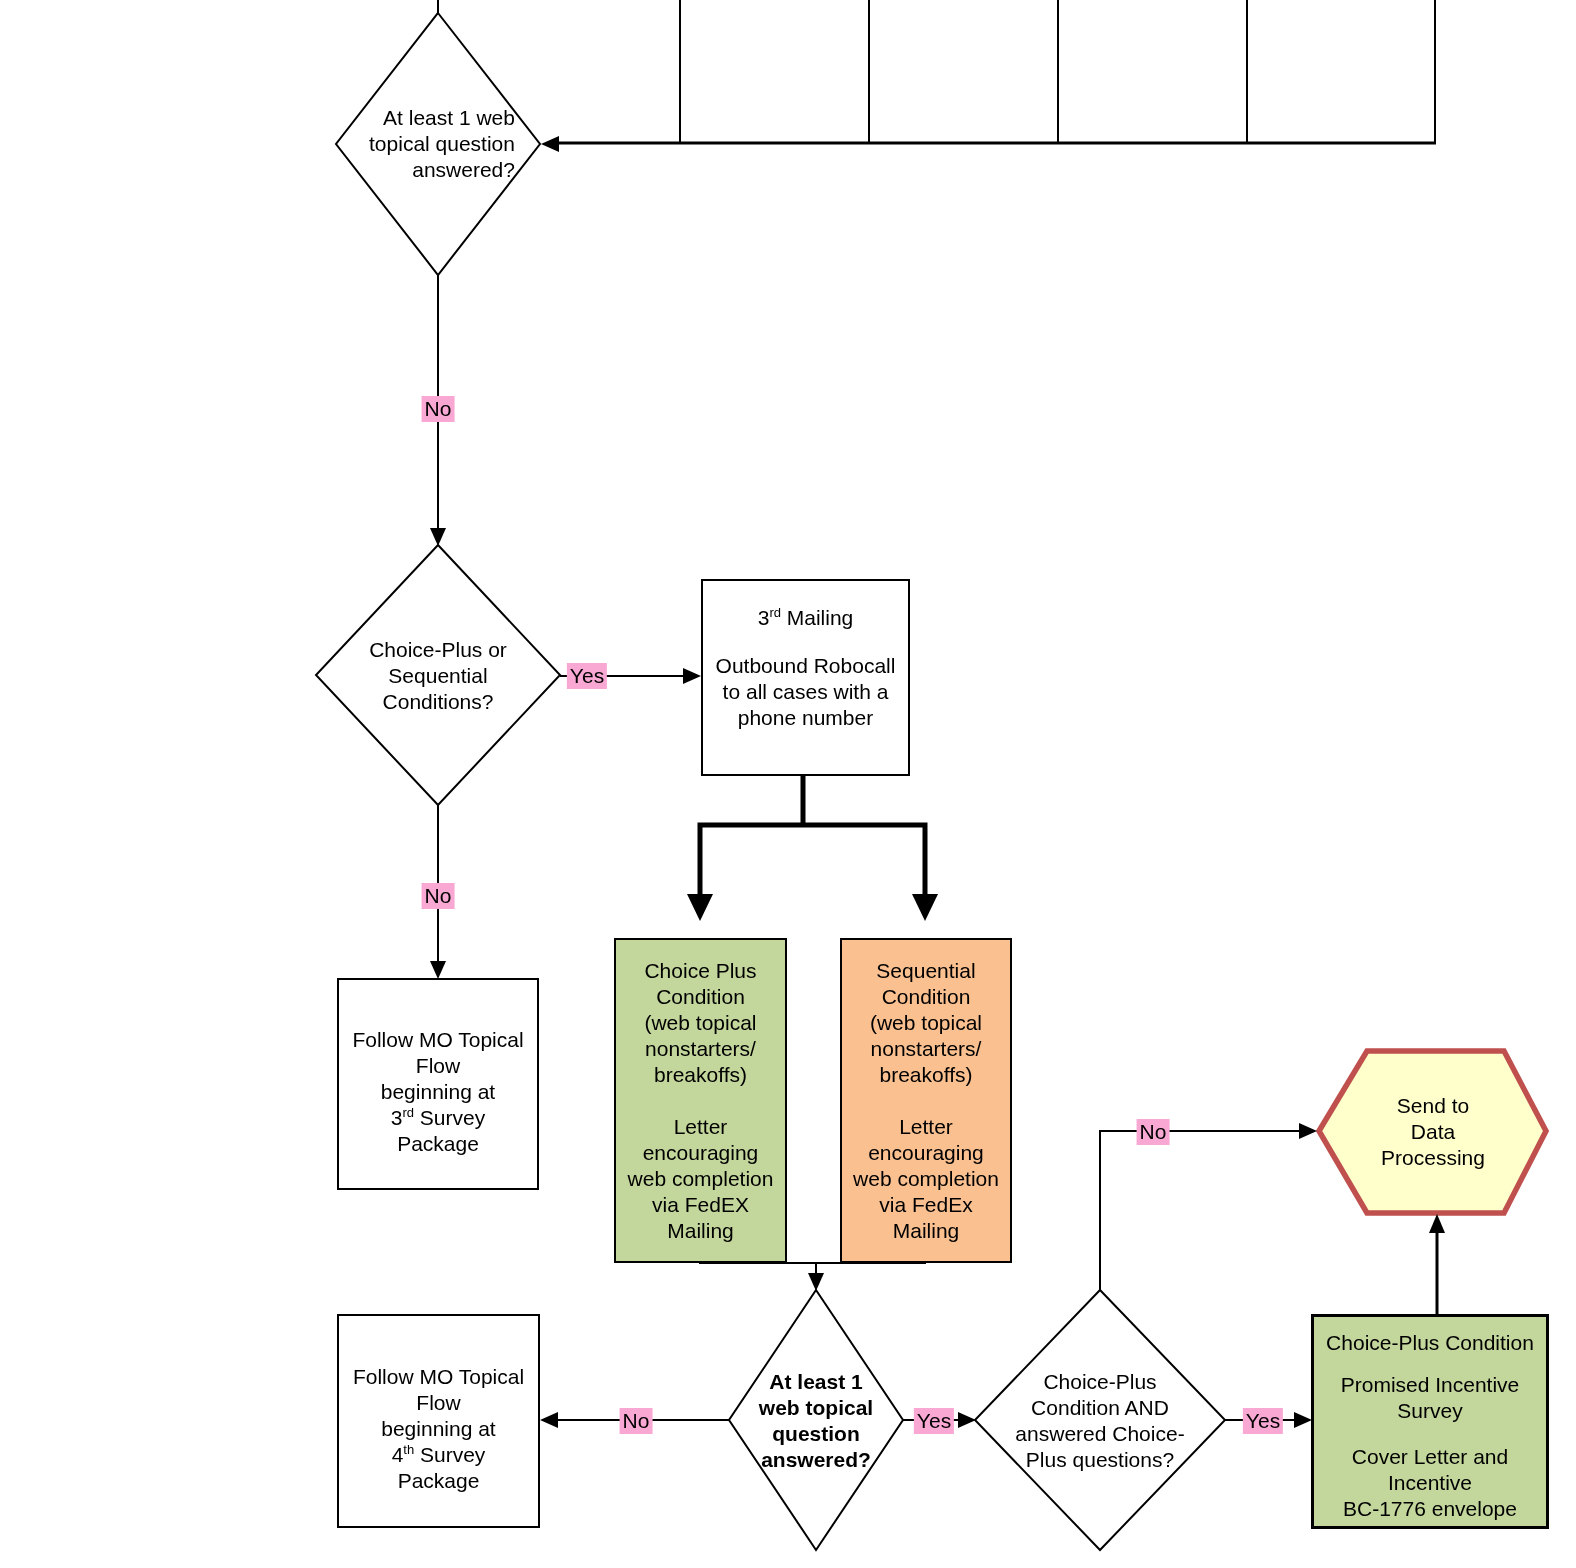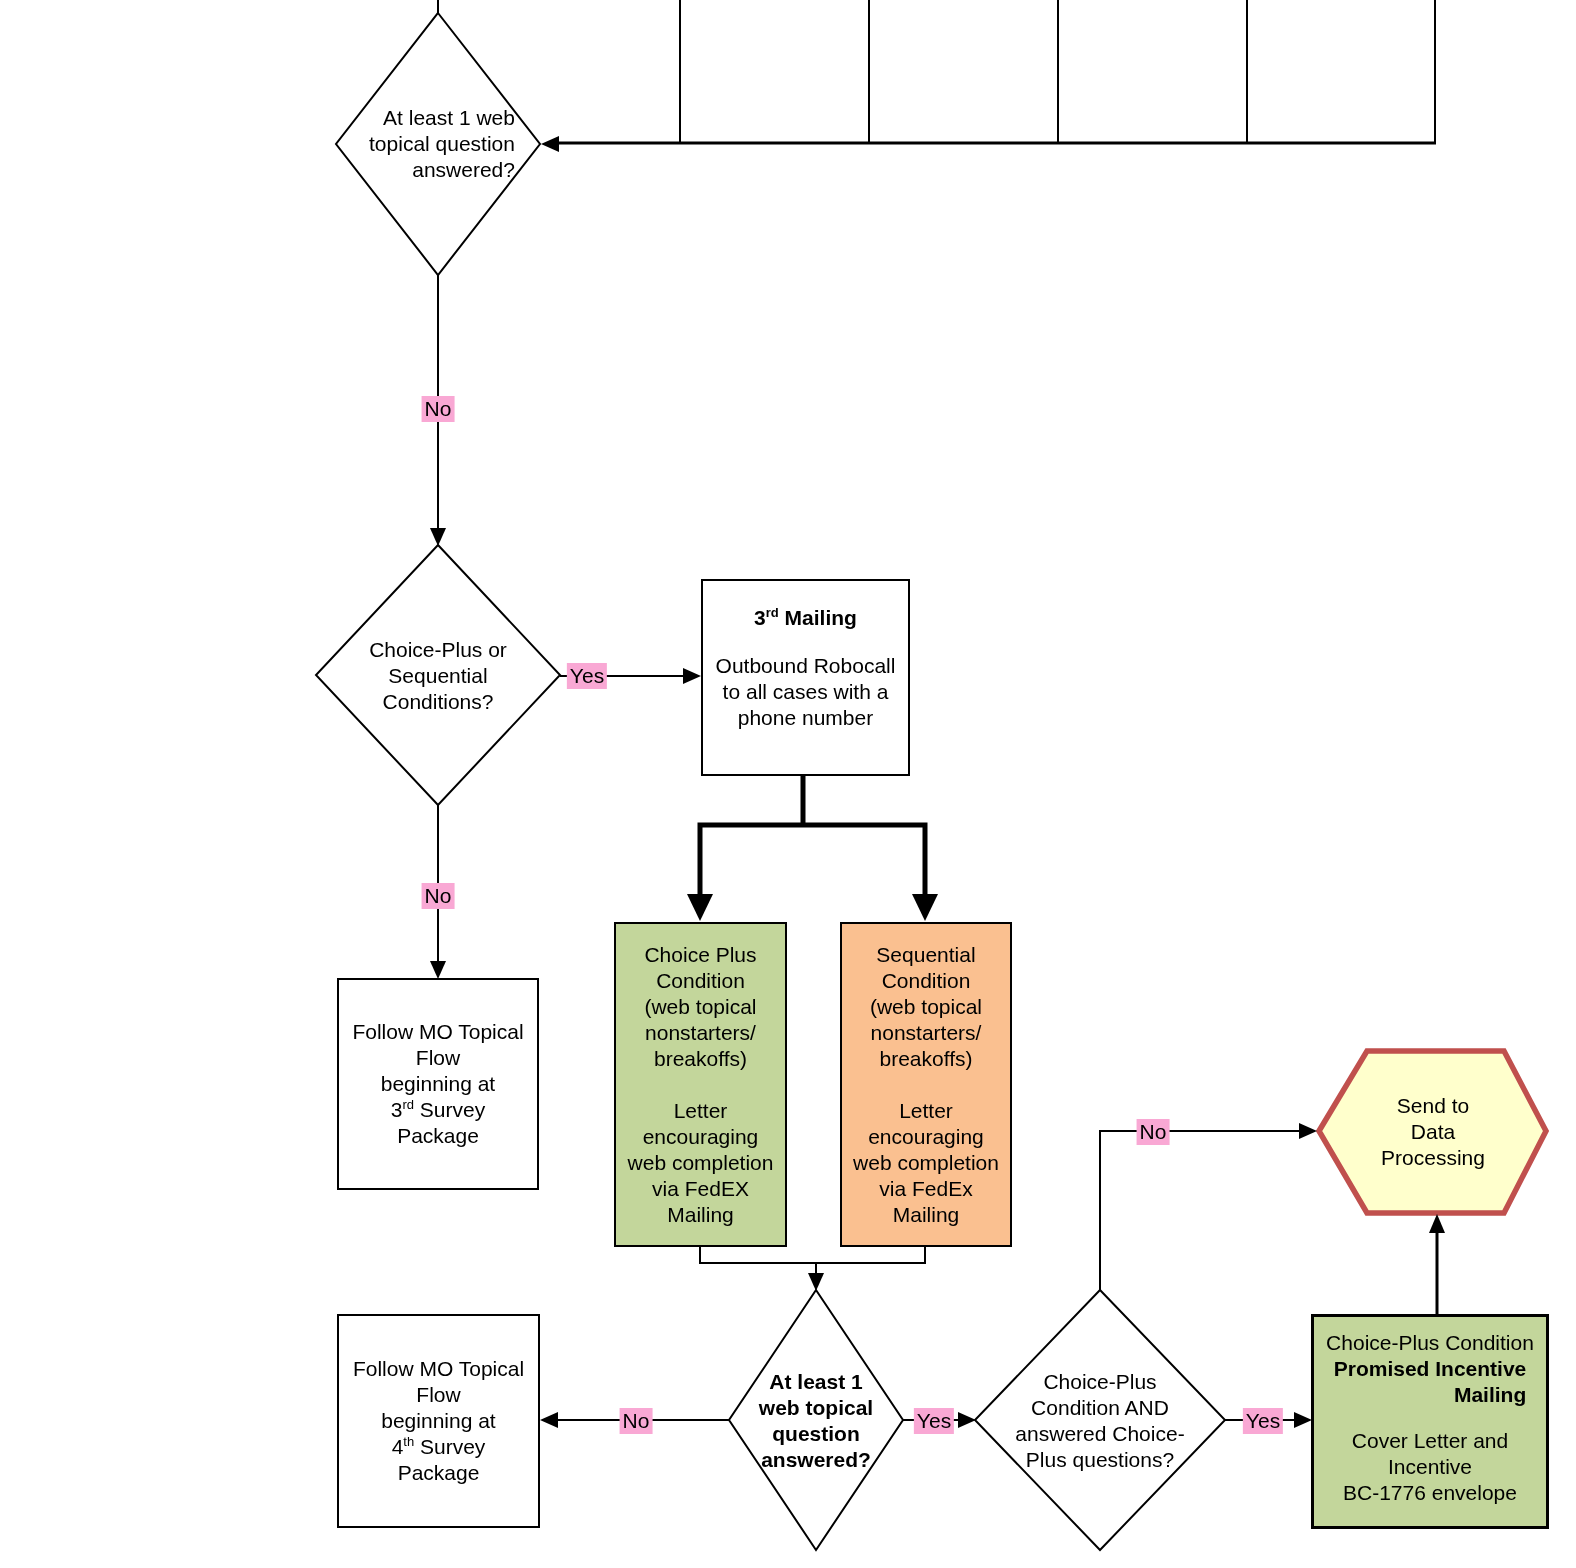--- a/index.html
+++ b/index.html
@@ -6,27 +6,27 @@
   html,body { background:#ffffff; }
   body { font-family:"Liberation Sans", sans-serif; color:#000; }
   .canvas { position:relative; width:1576px; height:1568px; background:#fff; overflow:hidden;
             font-size:21px; line-height:26px; }
   .canvas > svg { position:absolute; left:0; top:0; z-index:0; }
   .node-box { position:absolute; z-index:1; border:2px solid #000; background:#fff;
               display:flex; flex-direction:column; align-items:center; justify-content:center;
               text-align:center; }
   .fill-green  { background:#c3d69b; }
   .fill-orange { background:#fac090; }
-  .pre { white-space:pre-line; }
+  .pre { white-space:pre-line;margin-top:16px; }
   .node-text { position:absolute; z-index:2; transform:translate(-50%,-50%);
                text-align:center; white-space:pre-line; width:max-content; }
   .edge-label { position:absolute; z-index:2; transform:translate(-50%,-50%);
                 background:#f9a8d4; padding:0 3px; }
   sup { font-size:13px; line-height:0; vertical-align:super; }
-  .bold { font-weight:bold;text-align:right; }
+  .bold { font-weight:normal; }
   .topstart { justify-content:flex-start; }
 </style>
 </head>
 <body>
 
 <div class="canvas">
 
   <svg width="1576" height="1568" viewBox="0 0 1576 1568">
 
     <path d="M438 0 V14 M680 0 V144 M869 0 V144 M1058 0 V144 M1247 0 V144 M1435 0 V144" stroke="#000" stroke-width="2" fill="none"></path>
@@ -107,21 +107,21 @@
     <div class="pre">Follow MO Topical
 Flow
 beginning at</div>
     <div><span>4</span><sup>th</sup><span> Survey</span></div>
     <div>Package</div>
   </div>
 
   <div class="node-box fill-green topstart" style="left:1311px; top:1314px; width:238px; height:215px; border-width:3px; padding-top:13px;">
     <div>Choice-Plus Condition</div>
     <div class="pre bold">Promised Incentive
-Mailing</div>
+Survey</div>
     <div class="pre" style="margin-top:20px;">Cover Letter and
 Incentive
 BC-1776 envelope</div>
   </div>
 
   <div class="node-text" style="left:442px; top:144px;text-align:right;">At least 1 web
 topical question
 answered?</div>
   <div class="node-text" style="left:438px; top:676px;">Choice-Plus or
 Sequential

